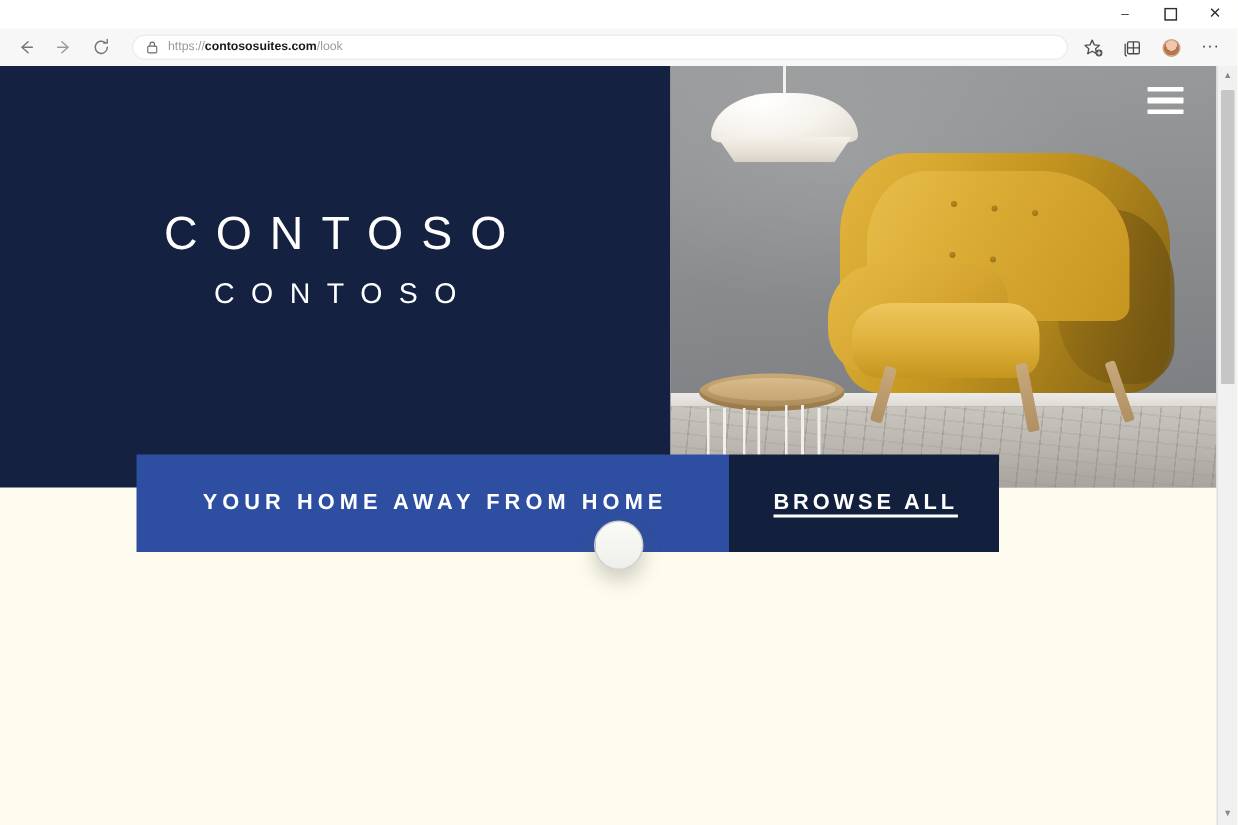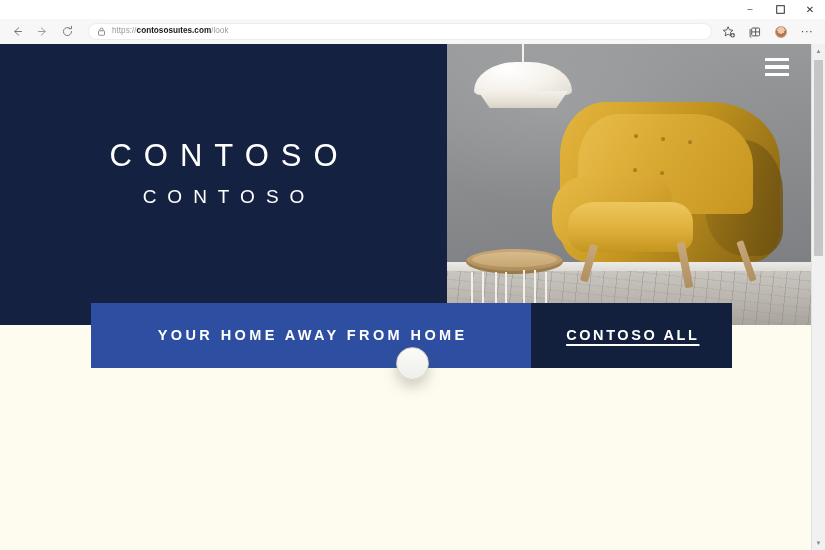--- a/index.html
+++ b/index.html
@@ -301,21 +301,21 @@
     display: flex; flex-direction: column; justify-content: space-between;
   }
   .hamburger span {
     display: block; width: 100%; height: 3.4px;
     background: #ffffff; border-radius: 0.5px;
   }
 
   
   .banner {
     position: absolute; top: 259px; left: 91px;
-    width: 641px; height: 65px;
+    width: 575px; height: 65px;
     display: flex;
   }
   .banner-tag {
     width: 440px; height: 65px;
     background: #2e4fa1;
     display: flex; align-items: center; justify-content: center;
   }
   .banner-tag-text {
     color: #ffffff;
     font-size: 14.5px;
@@ -503,21 +503,21 @@
             <span></span>
           </div>
         </div>
       </div>
 
       <div class="banner">
         <div class="banner-tag">
           <span class="banner-tag-text">YOUR HOME AWAY FROM HOME</span>
         </div>
         <div class="banner-cta">
-          <span class="banner-cta-text">CONTOSO ALL</span>
+          <span class="banner-cta-text">BROWSE ALL</span>
         </div>
       </div>
 
       <div class="scroll-orb"></div>
 
     </div>
   </div>
 
   <div class="scrollbar">
     <div class="sb-arrow sb-up">▲</div>

